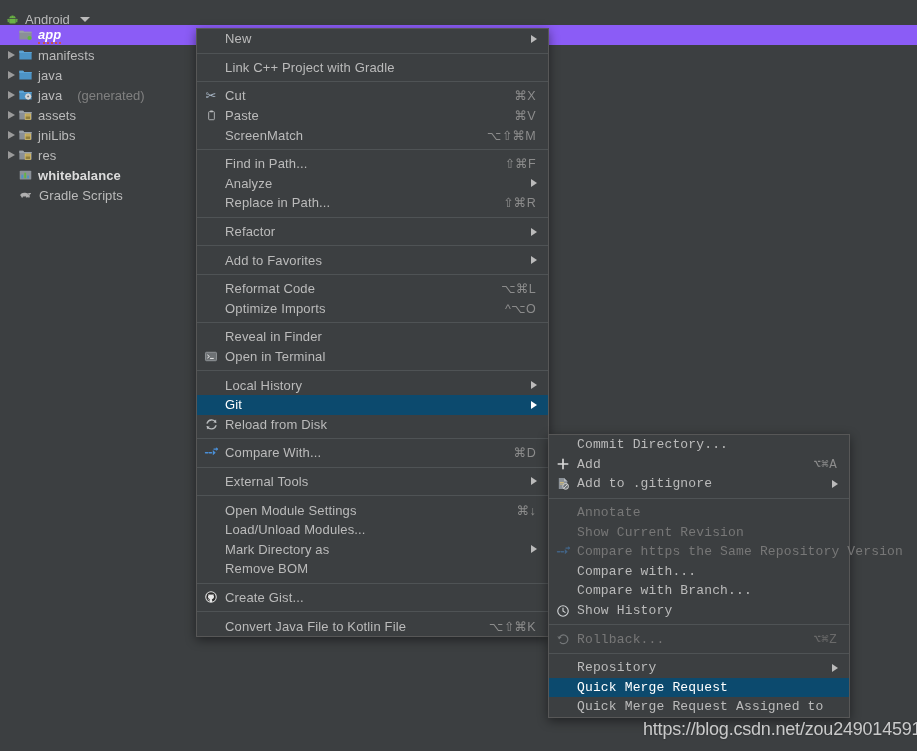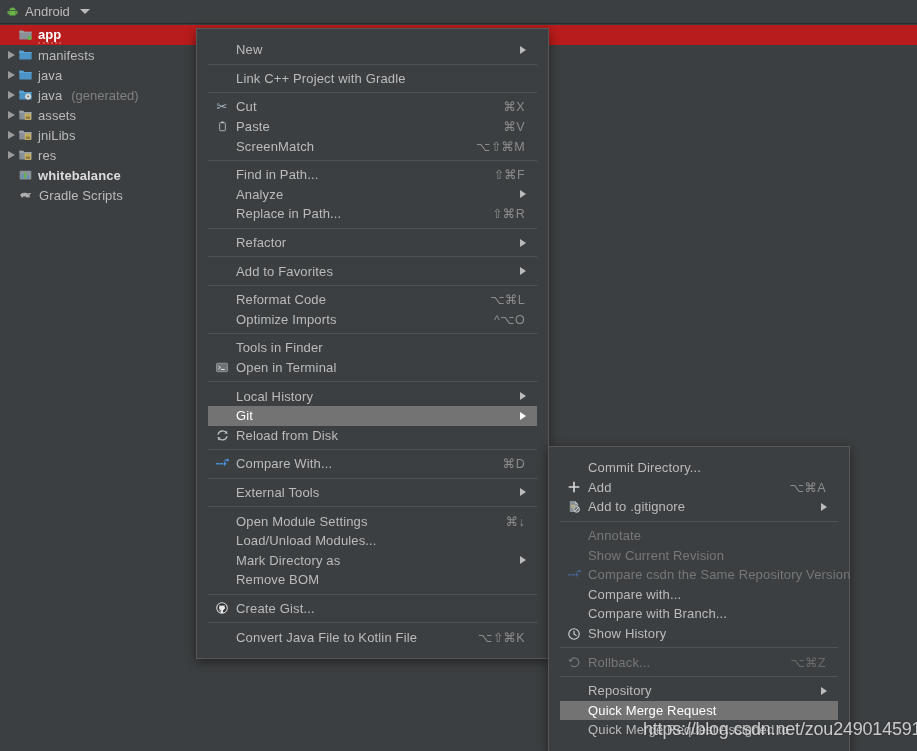--- a/index.html
+++ b/index.html
@@ -12,21 +12,21 @@
     -webkit-font-smoothing: antialiased;
   }
   #root {
     position: relative;
     width: 917px; height: 751px;
     background: #3c3f41;
   }
 
   
   .toolbar {
-    position: absolute; left: 0; top: 0;
+    position: absolute; left: 0; top: 8px;
     width: 917px; height: 24px;
     background: #3c3f41;
     border-bottom: 1px solid #2b2b2b;
     display: flex; align-items: center;
     padding-left: 6px;
   }
   .toolbar .tb-label {
     color: #bbbbbb; font-size: 13px; margin-left: 6px;
   }
   .tb-caret {
@@ -46,53 +46,54 @@
   .tree-row {
     position: relative;
     height: 20px;
     display: flex; align-items: center;
     padding-left: 4px;
     font-size: 13px;
     color: #bbbbbb;
     white-space: nowrap;
   }
   .tree-row.selected {
-    background: #b91c1c;
+    background: #8b5cf6;
+    font-style: italic;
   }
   .tree-row.selected .tree-label { color: #ffffff; font-weight: bold; }
   .arrow {
     width: 14px; height: 20px;
     display: inline-flex; align-items: center; justify-content: center;
     flex: 0 0 14px;
   }
   .arrow i {
     width: 0; height: 0;
     border-top: 4.5px solid transparent;
     border-bottom: 4.5px solid transparent;
     border-left: 7px solid #9a9a9a;
   }
   .tree-icon { flex: 0 0 auto; margin-right: 5px; display: inline-flex; align-items: center; }
   .tree-label { letter-spacing: .1px; }
-  .tree-sub { color: #808080; margin-left: 9px; }
+  .tree-sub { color: #808080; margin-left: 15px; }
   .spell {
     border-bottom: 2px dotted #c75450;
     padding-bottom: 0px;
   }
 
   
   .menu {
     position: absolute;
     background: #3c3f41;
     border: 1px solid #575757;
     box-shadow: 0 3px 10px rgba(0,0,0,.45);
-    padding: 11px;
+    padding: 0;
     font-size: 13px;
   }
   #context-menu { left: 196px; top: 28px; width: 353px; }
-  #git-menu { left: 548px; top: 446px; width: 302px; }
+  #git-menu { left: 548px; top: 434px; width: 302px; font-family: Liberation Mono, monospace; }
 
   .mi {
     position: relative;
     height: 19.6px;
     display: flex; align-items: center;
     color: #bbbbbb;
     white-space: nowrap;
     cursor: default;
   }
   .mi .mi-icon {
@@ -111,21 +112,21 @@
     font-size: 12.5px;
     letter-spacing: .3px;
   }
   .mi .mi-arrow {
     position: absolute; right: 11px;
     width: 0; height: 0;
     border-top: 4px solid transparent;
     border-bottom: 4px solid transparent;
     border-left: 6px solid #bbbbbb;
   }
-  .mi.selected { background: #737373; }
+  .mi.selected { background: #0c4a6e; }
   .mi.selected .mi-label { color: #ffffff; }
   .mi.selected .mi-arrow { border-left-color: #ffffff; }
   .mi.disabled .mi-label { color: #777777; }
   .mi.disabled .mi-accel { color: #6a6a6a; }
   .mi.disabled .mi-icon { opacity: .45; }
 
   .sep {
     height: 1px;
     background: #4f5355;
     margin: 4px 0;
@@ -343,21 +344,21 @@
       <div class="mi">
         <span class="mi-label">Reformat Code</span>
         <span class="mi-accel">⌥⌘L</span>
       </div>
       <div class="mi">
         <span class="mi-label">Optimize Imports</span>
         <span class="mi-accel">^⌥O</span>
       </div>
       <div class="sep"></div>
       <div class="mi">
-        <span class="mi-label">Tools in Finder</span>
+        <span class="mi-label">Reveal in Finder</span>
       </div>
       <div class="mi">
         <span class="mi-icon">
           <svg width="14" height="13" viewBox="0 0 16 16">
             <rect x="1.2" y="2.8" width="13.6" height="10.4" rx="1.2" fill="#6e7275" stroke="#9a9ea1" stroke-width="1"></rect>
             <path d="M3.8 6.2l2.2 1.8-2.2 1.8" fill="none" stroke="#e8e8e8" stroke-width="1.2" stroke-linecap="round" stroke-linejoin="round"></path>
             <path d="M7.3 10.4h3.6" stroke="#e8e8e8" stroke-width="1.2" stroke-linecap="round"></path>
           </svg>
         </span>
         <span class="mi-label">Open in Terminal</span>
@@ -468,21 +469,21 @@
       </div>
       <div class="mi disabled">
         <span class="mi-icon">
           <svg width="15" height="15" viewBox="0 0 16 16">
             <path d="M1.6 8.2h7.2" stroke="#4a90d9" stroke-width="1.5" stroke-linecap="round" stroke-dasharray="2.4 1.6"></path>
             <path d="M9.4 5.4l3.1 2.8-3.1 2.8z" fill="#4a90d9"></path>
             <path d="M13.2 3.3l1 1-1 1" fill="none" stroke="#4a90d9" stroke-width="1.3" stroke-linecap="round"></path>
             <path d="M14.2 4.3h-3.6" stroke="#4a90d9" stroke-width="1.3" stroke-linecap="round"></path>
           </svg>
         </span>
-        <span class="mi-label">Compare csdn the Same Repository Version</span>
+        <span class="mi-label">Compare https the Same Repository Version</span>
       </div>
       <div class="mi">
         <span class="mi-label">Compare with...</span>
       </div>
       <div class="mi">
         <span class="mi-label">Compare with Branch...</span>
       </div>
       <div class="mi">
         <span class="mi-icon">
           <svg width="14" height="14" viewBox="0 0 16 16">

